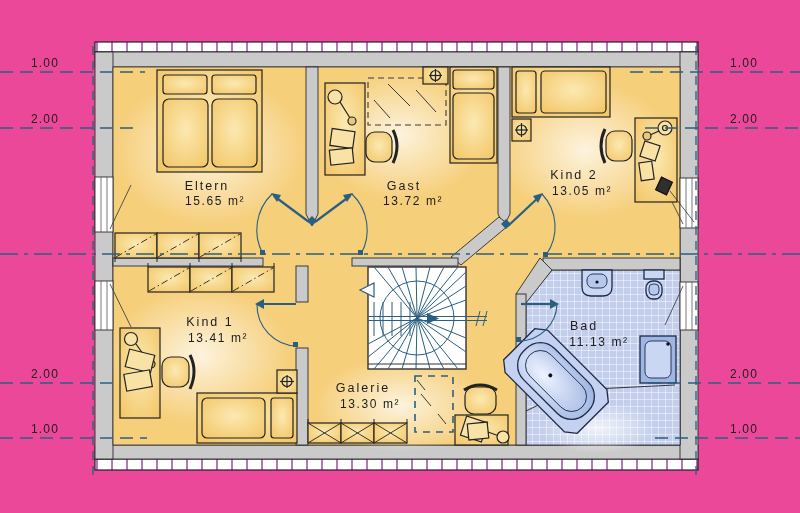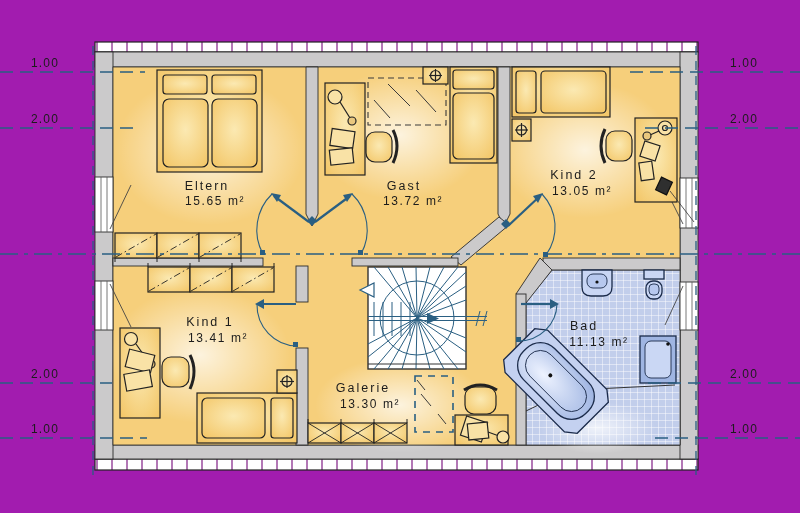--- a/index.html
+++ b/index.html
@@ -1,16 +1,16 @@
 <!DOCTYPE html>
 <html><head>
 <meta charset="utf-8">
 <style>
   html,body{margin:0;padding:0;background:#ffffff;}
-  .stage{position:relative;width:800px;height:513px;background:#a21caf;overflow:hidden;
+  .stage{position:relative;width:800px;height:513px;background:#ec4899;overflow:hidden;
          font-family:"Liberation Sans", sans-serif;}
   svg text{font-family:"Liberation Sans", sans-serif;fill:#1c1c1c;}
   .room-name{font-size:12.5px;letter-spacing:2px;}
   .room-area{font-size:12px;letter-spacing:1.6px;}
   .dim-label{font-size:12px;letter-spacing:1.2px;}
 </style>
 </head>
 <body>
 
 <div class="stage">

